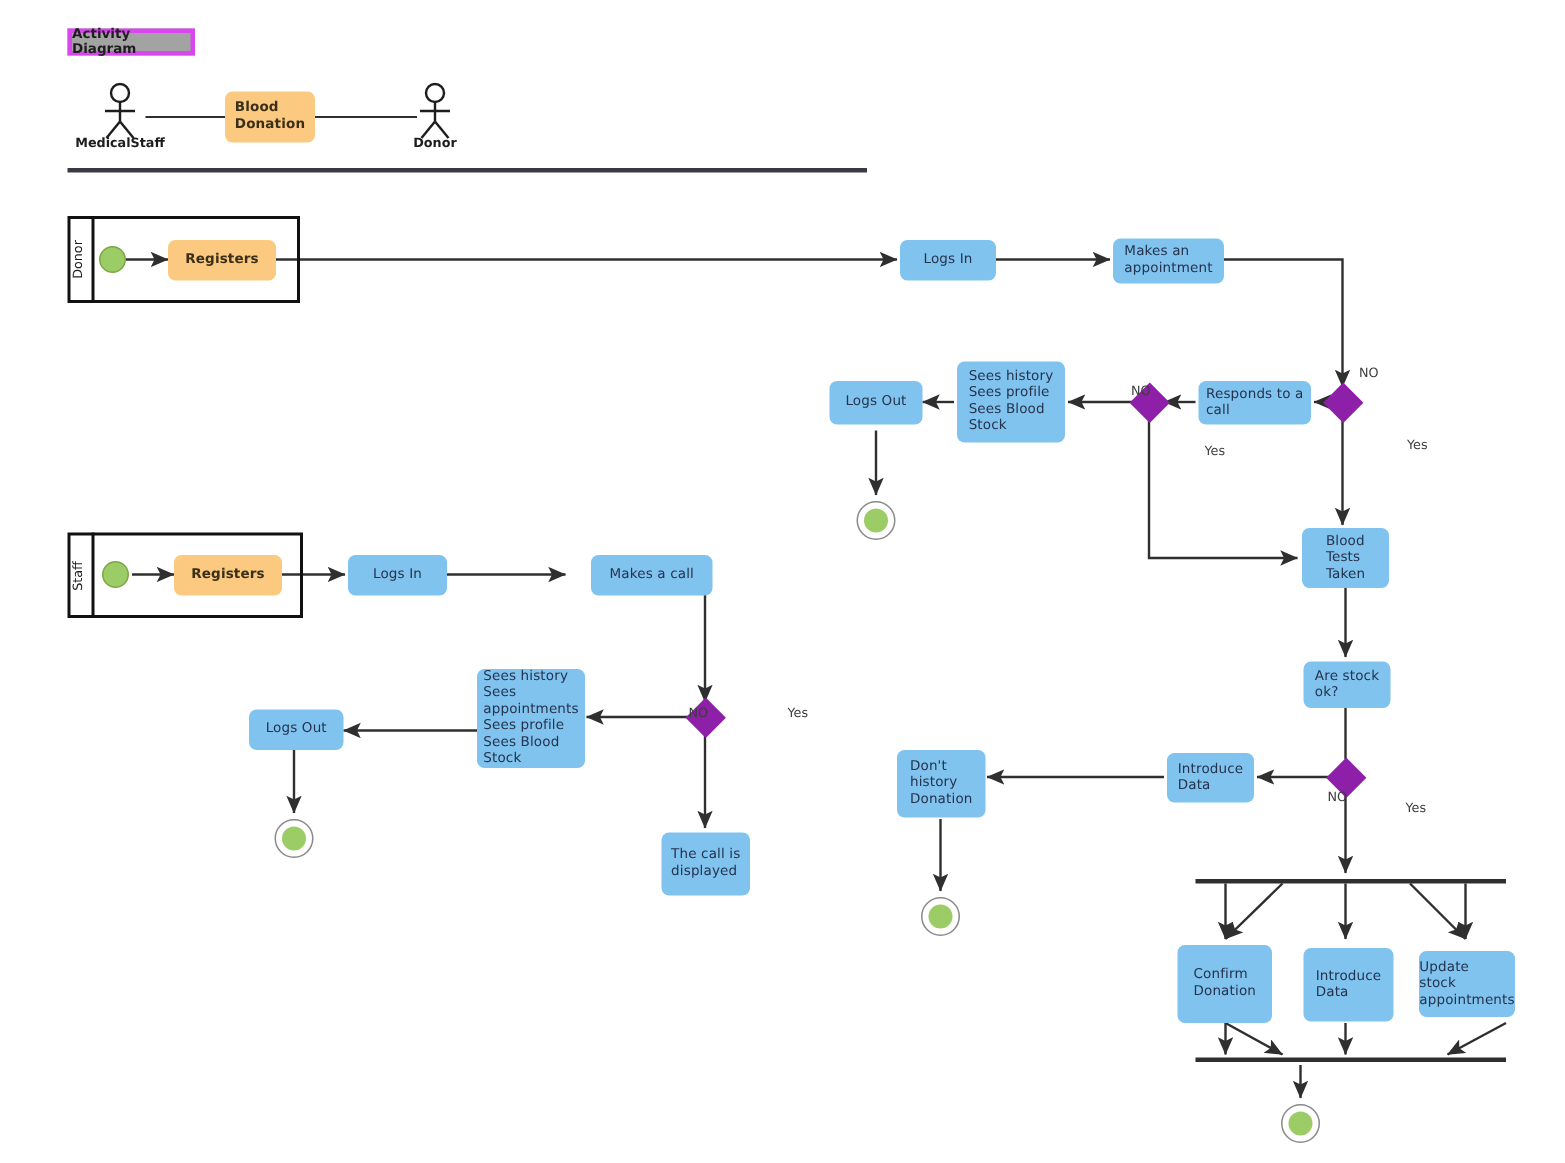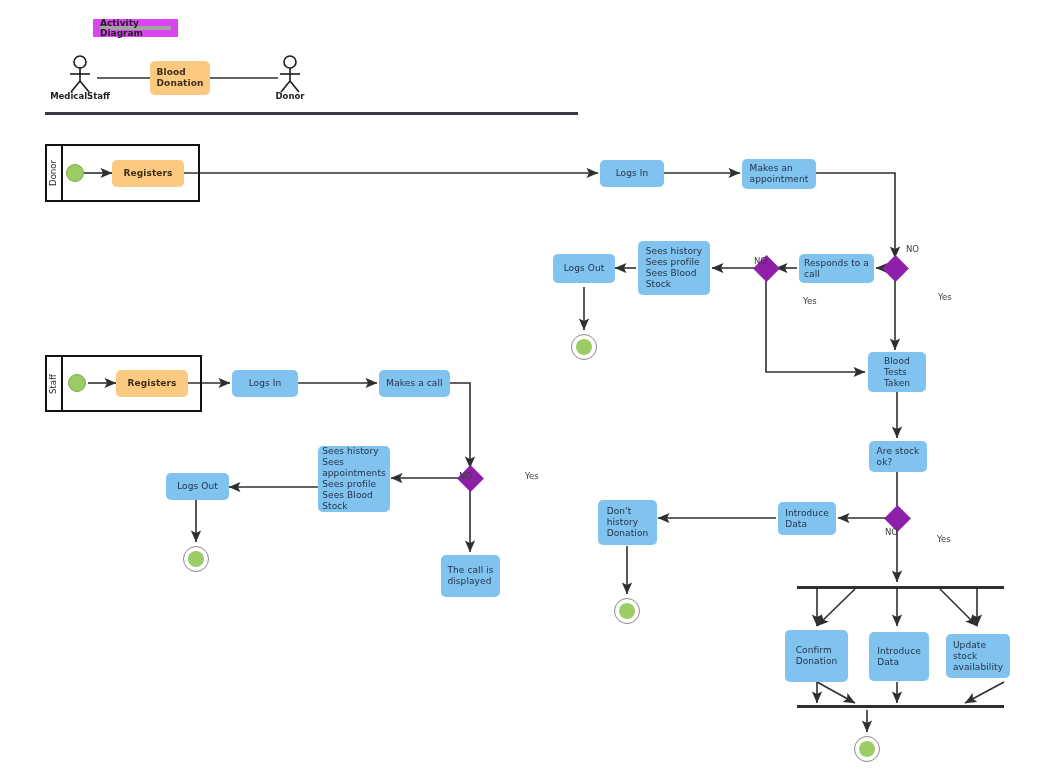--- a/index.html
+++ b/index.html
@@ -100,32 +100,31 @@
     font-family: "DejaVu Sans", sans-serif;
     font-size: 8.5px;
     color: #3d3d3d;
     z-index: 5;
     white-space: nowrap;
     padding-left: 32px;
   }
   
   .title-box {
     position: absolute;
-    border: 7px solid #d946ef;
+    border: 3px solid #d946ef;
     background: #a3a3a3;
     font-family: "DejaVu Sans", sans-serif;
     font-size: 9px;
     font-weight: bold;
     color: #1d1d1d;
     display: flex;
     align-items: center;
     justify-content: center;
     box-sizing: border-box;
     z-index: 3;
-    margin-left: 48px;
   }
   .actor {
     position: absolute;
     z-index: 3;
   }
   .actor-label {
     position: absolute;
     font-family: "DejaVu Sans", sans-serif;
     font-size: 8.5px;
     font-weight: bold;
@@ -333,36 +332,36 @@
   <div class="bar" style="left:797px; top:705px; width:207px;"></div>
 
   <div class="node act-blue" style="left:785px; top:630px; width:63px; height:52px;">Confirm
 Donation</div>
 
   <div class="node act-blue" style="left:869px; top:632px; width:60px; height:49px;">Introduce
 Data</div>
 
   <div class="node act-blue" style="left:946px; top:634px; width:64px; height:44px;">Update
 stock
-availability</div>
+appointments</div>
 
   <div class="end-node" style="left:854px; top:736px;"></div>
 
   <div class="lane" style="left:45px; top:355px; width:157px; height:57px;"></div>
   <div class="lane-head" style="left:45px; top:355px; width:18px; height:57px;">
     <span>Staff</span>
   </div>
 
   <div class="start-node" style="left:68px; top:374px;"></div>
 
   <div class="node act-orange" style="left:116px; top:370px; width:72px; height:27px;">Registers</div>
 
   <div class="node act-blue" style="left:232px; top:370px; width:66px; height:27px;">Logs In</div>
 
-  <div class="node act-blue" style="left:379px; top:370px; width:71px; height:27px;">Makes a call</div>
+  <div class="node act-blue" style="left:394px; top:370px; width:81px; height:27px;">Makes a call</div>
 
   <div class="decision" style="left:461px; top:469px;"></div>
   <div class="edge-label" style="left:427px; top:471px;">NO</div>
   <div class="edge-label" style="left:493px; top:471px;">Yes</div>
 
   <div class="node act-blue" style="left:318px; top:446px; width:72px; height:66px;">Sees history
 Sees
 appointments
 Sees profile
 Sees Blood

